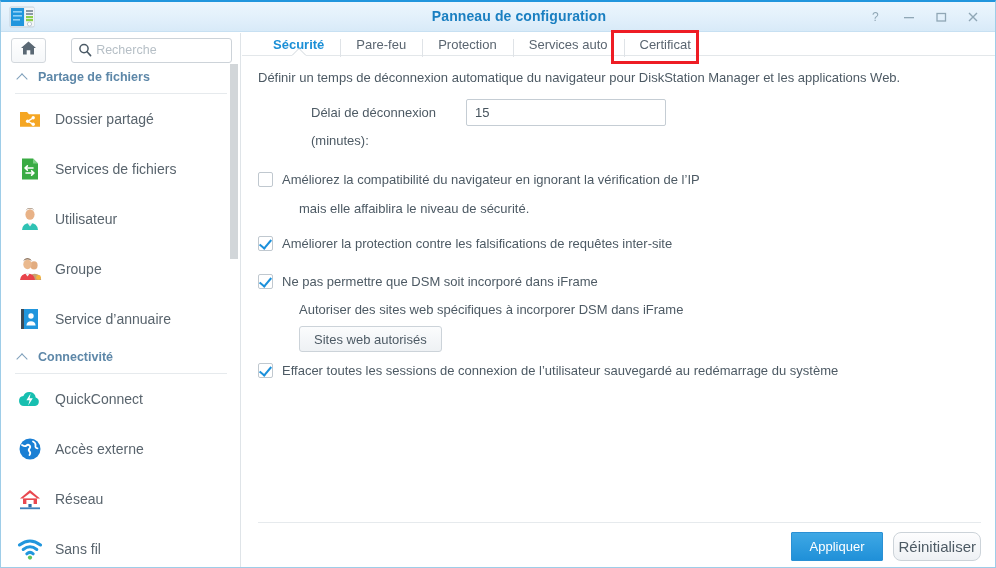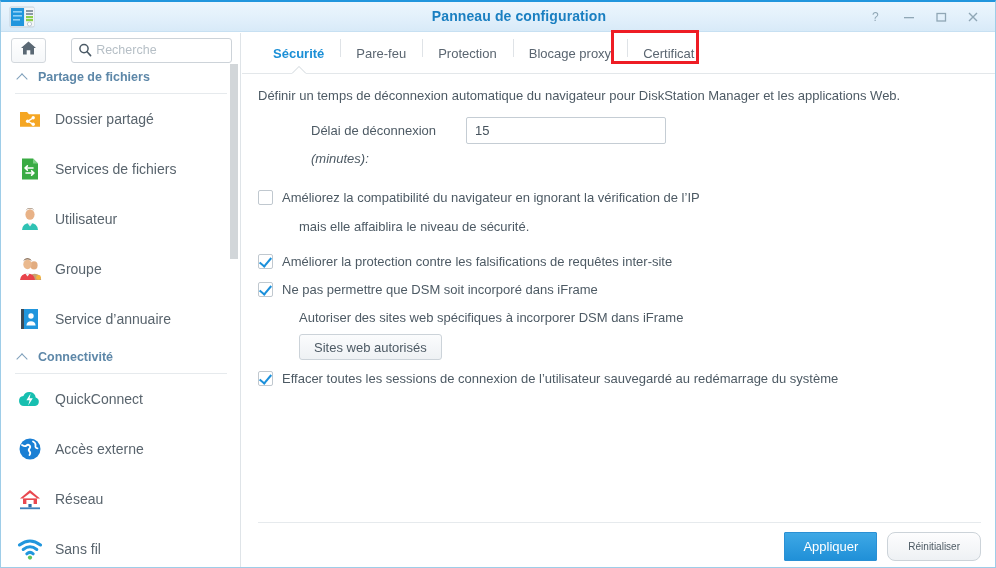--- a/index.html
+++ b/index.html
@@ -133,21 +133,21 @@
   }
 
   
   .main {
     position: absolute; left: 241px; top: 31px;
     width: 755px; height: 537px;
     background: #ffffff;
   }
   .tabs {
     position: relative;
-    height: 41px;
+    height: 23px;
     display: flex; align-items: stretch;
     padding-left: 15px;
     border-bottom: 1px solid #e3e7ea;
   }
   .tab {
     position: relative;
     display: flex; align-items: center; justify-content: center;
     padding: 0 16px;
     font-size: 13px; color: #5a6570;
     cursor: pointer;
@@ -184,21 +184,21 @@
     margin-bottom: 14px;
   }
   .field-row {
     display: flex; align-items: flex-start;
     margin-left: 53px;
   }
   .field-label {
     font-size: 13px; color: #4d5a64;
     width: 155px; line-height: 28px;
   }
-  .field-label .l2 { display: block; font-style: italic; }
+  .field-label .l2 { display: block; }
   .txtinput {
     width: 200px; height: 27px;
     border: 1px solid #c5cdd4; border-radius: 2px;
     background: #fff;
     padding: 8px 8px;
     font-family: "Liberation Sans", sans-serif;
     font-size: 13px; color: #46535d;
     outline: none;
   }
   .cb-row {
@@ -249,25 +249,25 @@
   }
   .btn-primary {
     height: 29px; padding: 0 18px;
     display: inline-flex; align-items: center; justify-content: center;
     border: 1px solid #2a90d4; border-radius: 1px;
     background: linear-gradient(to bottom,#3ea8e5,#2090d8);
     color: #ffffff; font-size: 13px;
     cursor: pointer;
   }
   .btn-default {
-    height: 29px; padding: 0 20px;
+    height: 29px; padding: 0 4px;
     display: inline-flex; align-items: center; justify-content: center;
     border: 1px solid #ccd3d9; border-radius: 8px;
     background: linear-gradient(to bottom,#fdfdfe,#eef1f4);
-    color: #4d5a64; font-size: 10px;
+    color: #4d5a64; font-size: 15px;
     cursor: pointer;
   }
 </style>
 </head>
 <body>
 
 <div id="app">
 
   <div class="titlebar">
     <div class="win-icon">
@@ -468,21 +468,21 @@
       <div class="tab active">
         <span>Sécurité</span>
       </div>
       <div class="tab">
         <span>Pare-feu</span>
       </div>
       <div class="tab">
         <span>Protection</span>
       </div>
       <div class="tab">
-        <span>Blocage proxy</span>
+        <span>Services auto</span>
       </div>
       <div class="tab">
         <span>Certificat</span>
       </div>
       <div class="tab-highlight"></div>
     </div>
 
     <div class="content">
 
       <div class="intro">Définir un temps de déconnexion automatique du navigateur pour DiskStation Manager et les applications Web.</div>
@@ -502,21 +502,21 @@
 
       <div class="helptext">
         <div>mais elle affaiblira le niveau de sécurité.</div>
       </div>
 
       <div class="cb-row" style="margin-top:17px;">
         <span class="cbox checked"></span>
         <span class="cb-label">Améliorer la protection contre les falsifications de requêtes inter-site</span>
       </div>
 
-      <div class="cb-row" style="margin-top:11px;">
+      <div class="cb-row" style="margin-top:21px;">
         <span class="cbox checked"></span>
         <span class="cb-label">Ne pas permettre que DSM soit incorporé dans iFrame</span>
       </div>
 
       <div class="subtext">Autoriser des sites web spécifiques à incorporer DSM dans iFrame</div>
 
       <div class="btn-sm">Sites web autorisés</div>
 
       <div class="cb-row" style="margin-top:10px;">
         <span class="cbox checked"></span>

